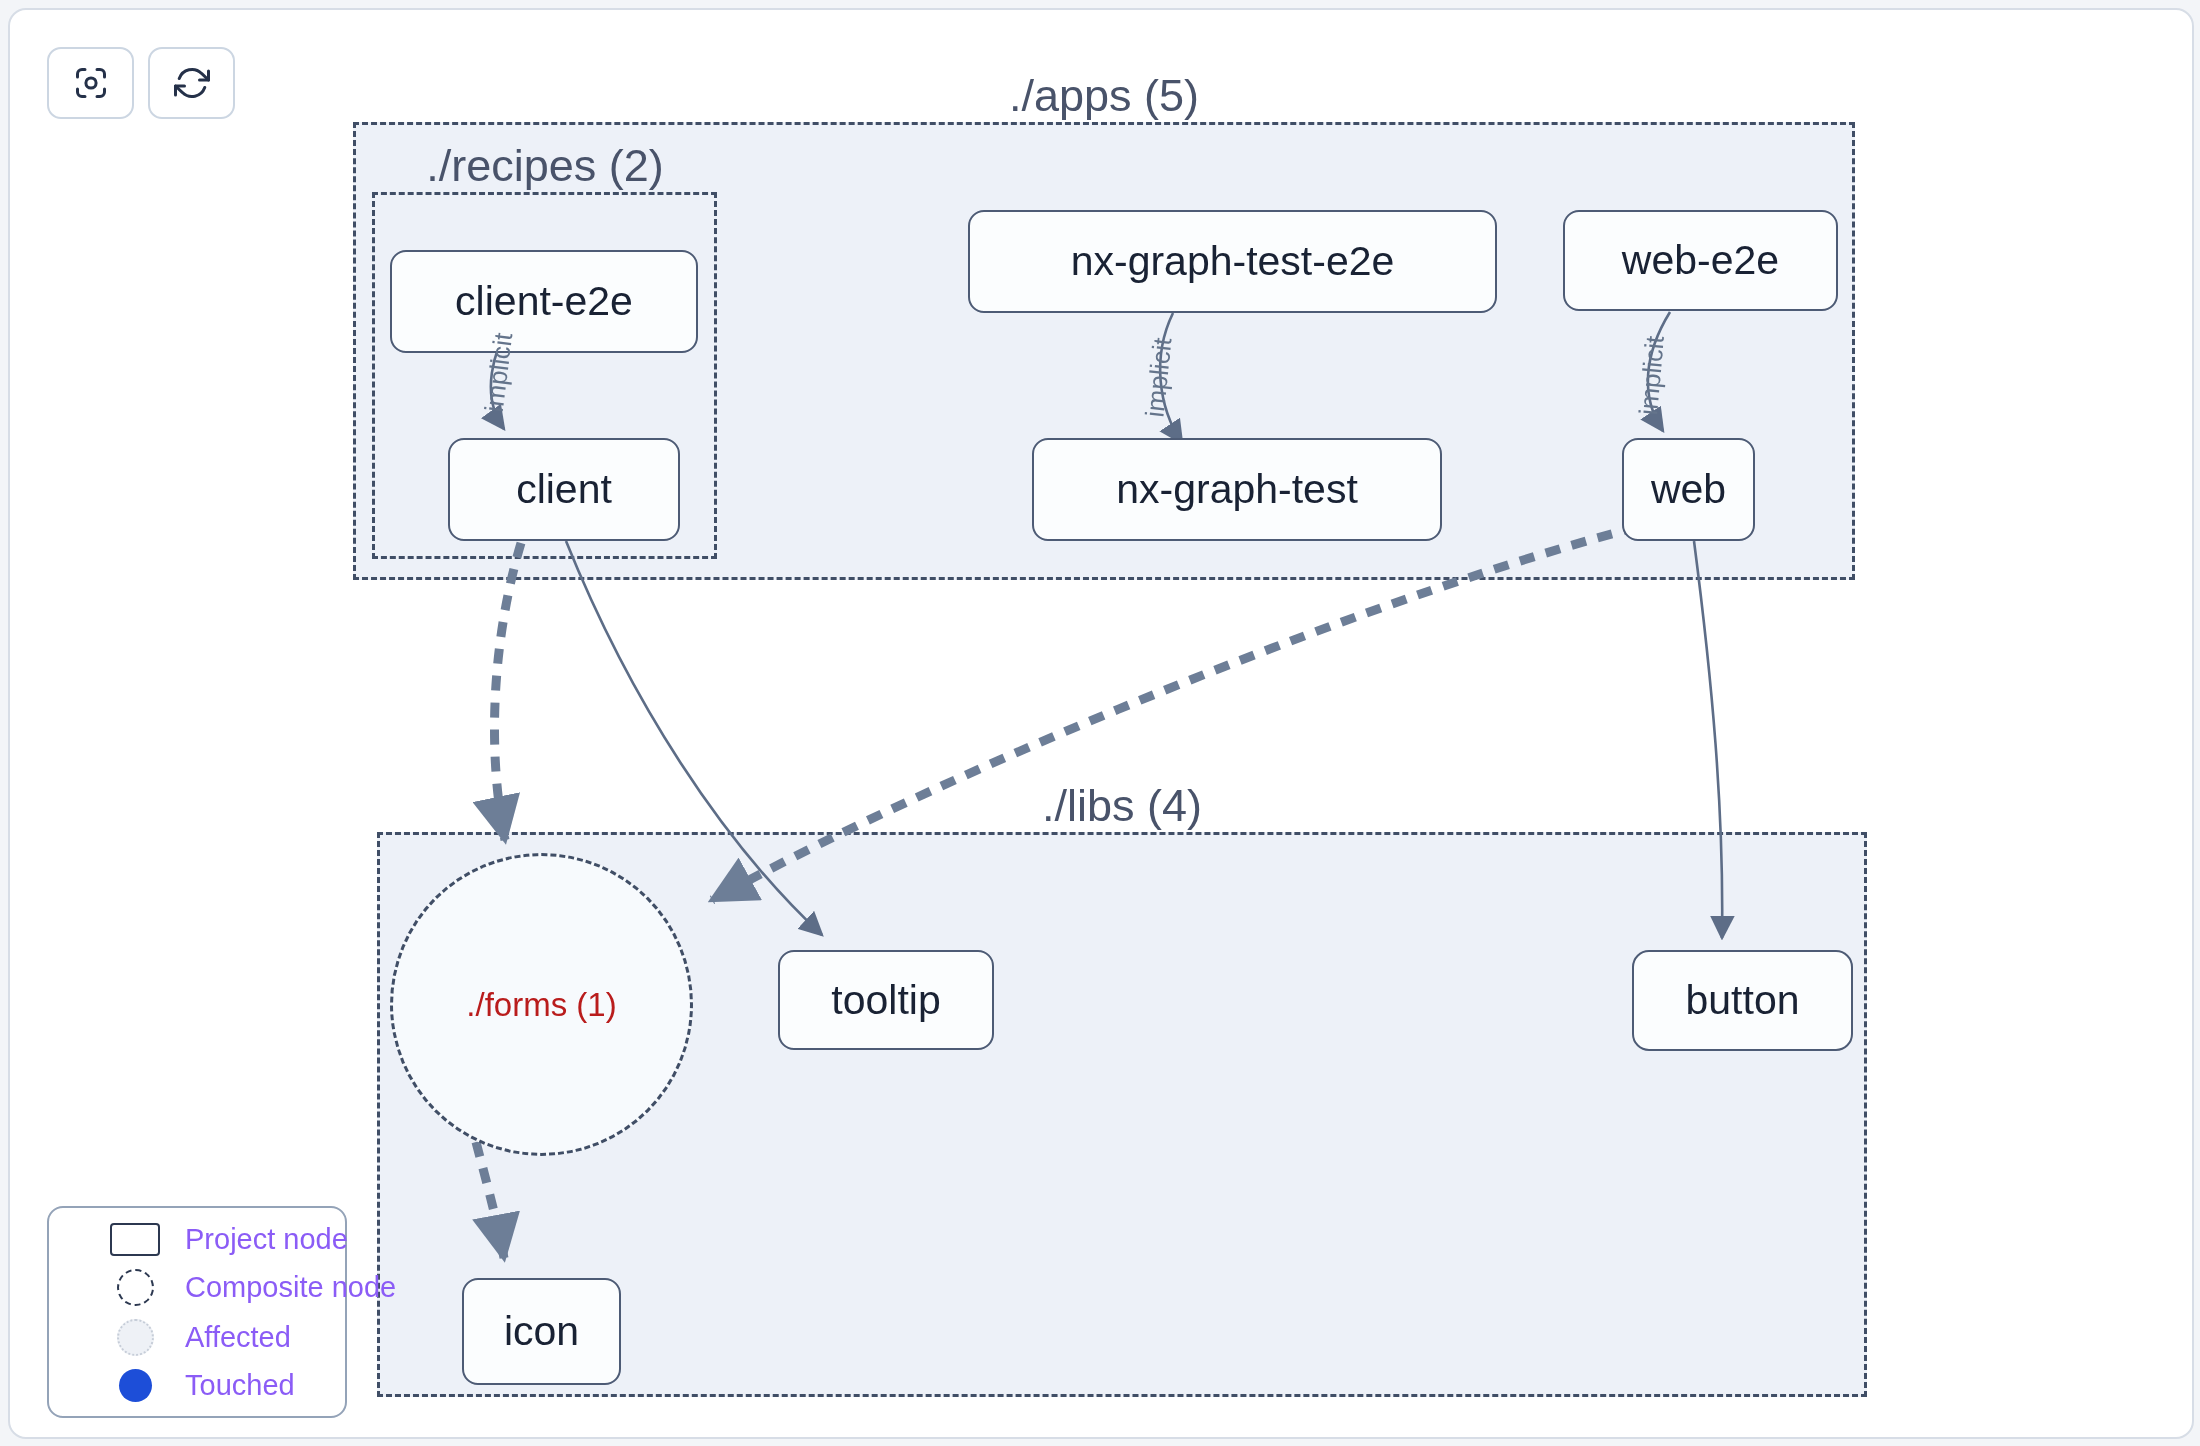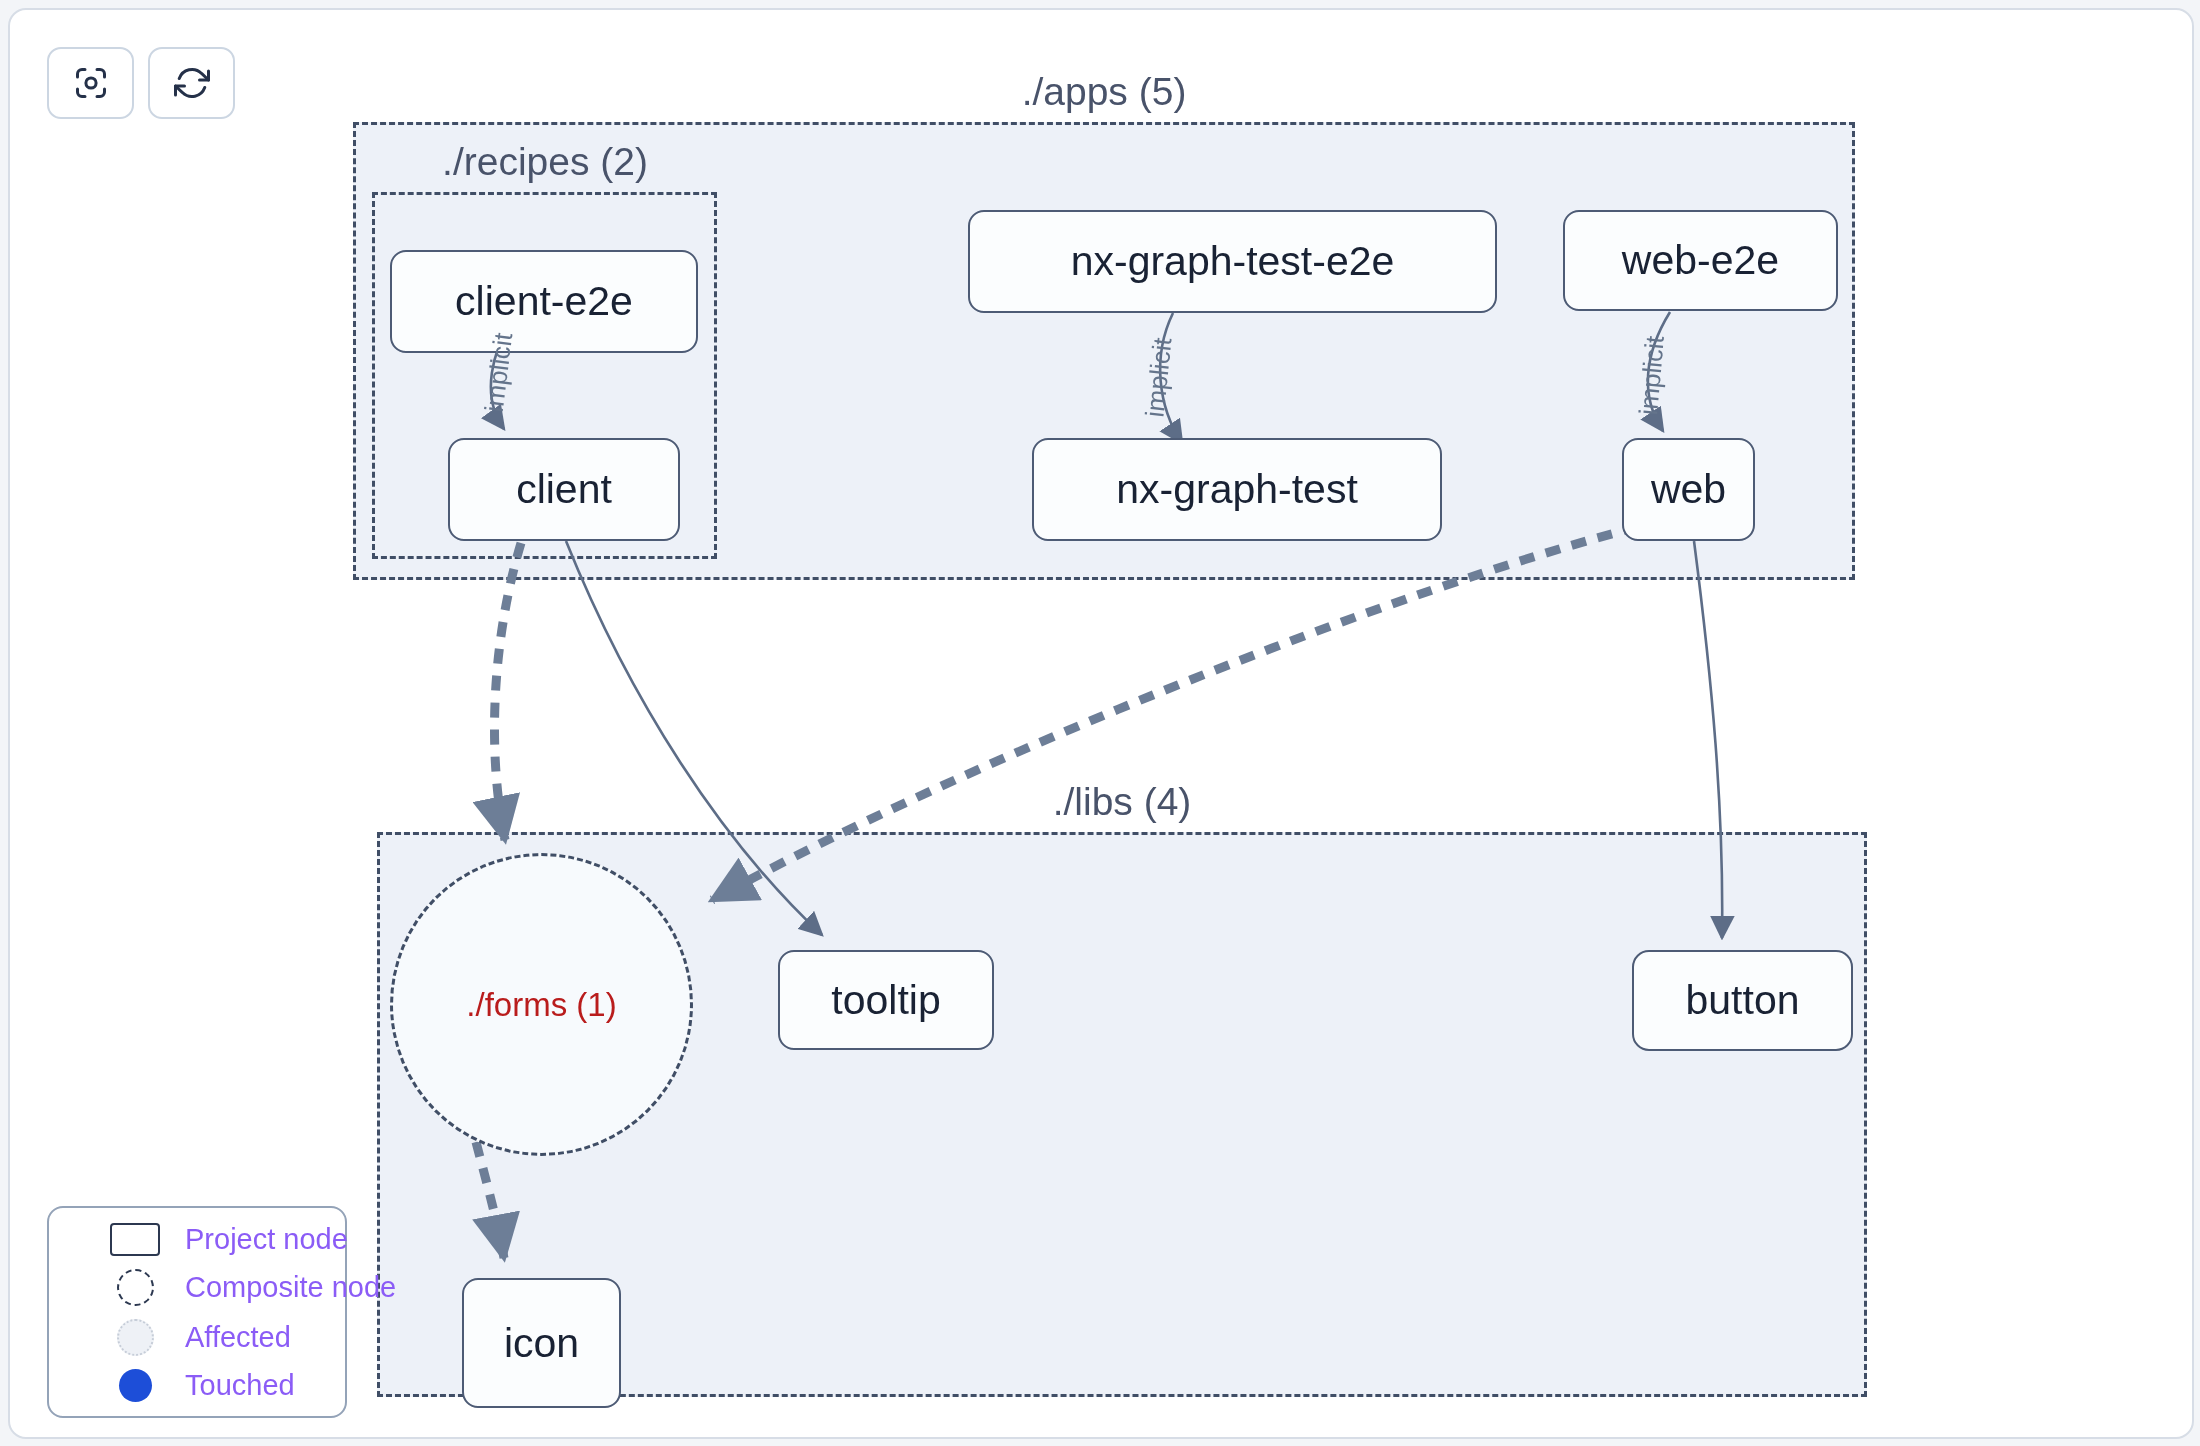--- a/index.html
+++ b/index.html
@@ -10,21 +10,21 @@
   .toolbar-btn{position:absolute;width:83px;height:68px;background:#ffffff;border:2px solid #ccd6e2;
           border-radius:14px;display:flex;align-items:center;justify-content:center;cursor:pointer;}
   .toolbar-btn svg{stroke:#253149;fill:none;stroke-width:2;stroke-linecap:round;stroke-linejoin:round;}
   #btn-focus{left:37px;top:37px;}
   #btn-refresh{left:138px;top:37px;}
   
   .group{position:absolute;background:#edf1f8;border:3.5px dashed #404e66;box-sizing:border-box;}
   #group-apps{left:343px;top:112px;width:1502px;height:458px;}
   #group-recipes{left:362px;top:182px;width:345px;height:367px;background:transparent;}
   #group-libs{left:367px;top:822px;width:1490px;height:565px;}
-  .group-label{position:absolute;font-size:39px;color:#49536a;white-space:nowrap;transform:translateX(-50%);}
+  .group-label{position:absolute;font-size:45px;color:#49536a;white-space:nowrap;transform:translateX(-50%);}
   #label-apps{left:1094px;top:60px;}
   #label-recipes{left:535px;top:130px;}
   #label-libs{left:1112px;top:770px;}
   
   #node-forms{position:absolute;left:380px;top:843px;width:303px;height:303px;border-radius:50%;
           background:#f7fafd;border:3.5px dashed #404e66;box-sizing:border-box;
           display:flex;align-items:center;justify-content:center;font-size:33px;color:#b91c1c;z-index:3;cursor:pointer;}
   
   svg.edges{position:absolute;left:0;top:0;width:2200px;height:1446px;z-index:2;}
   svg.edges path.thin{stroke:#5d6d87;stroke-width:2.6;fill:none;}
@@ -34,21 +34,21 @@
         box-sizing:border-box;display:flex;align-items:center;justify-content:center;
         font-size:41px;color:#192234;z-index:3;cursor:pointer;}
   #node-client-e2e{left:380px;top:200px;width:308px;height:103px;margin-top:40px;}
   #node-nx-graph-test-e2e{left:958px;top:200px;width:529px;height:103px;}
   #node-web-e2e{left:1553px;top:200px;width:275px;height:101px;}
   #node-client{left:438px;top:428px;width:232px;height:103px;}
   #node-nx-graph-test{left:1022px;top:428px;width:410px;height:103px;}
   #node-web{left:1612px;top:428px;width:133px;height:103px;}
   #node-tooltip{left:768px;top:940px;width:216px;height:100px;}
   #node-button{left:1622px;top:940px;width:221px;height:101px;border-radius:17px;}
-  #node-icon{left:452px;top:1268px;width:159px;height:130px;}
+  #node-icon{left:452px;top:1268px;width:159px;height:107px;}
   
   .edge-label{position:absolute;width:130px;text-align:center;font-size:26px;color:#64748b;
         z-index:4;transform-origin:center;}
   #edge-label-0{left:424px;top:347px;transform:rotate(-83deg);}
   #edge-label-1{left:1084px;top:352px;transform:rotate(-84deg);}
   #edge-label-2{left:1577px;top:350px;transform:rotate(-85deg);}
   
   .legend{position:absolute;left:37px;top:1196px;width:300px;height:212px;background:#ffffff;
         border:2px solid #94a3b8;border-radius:16px;box-sizing:border-box;z-index:5;
         display:flex;flex-direction:column;justify-content:center;gap:13px;padding:10px 0;}

